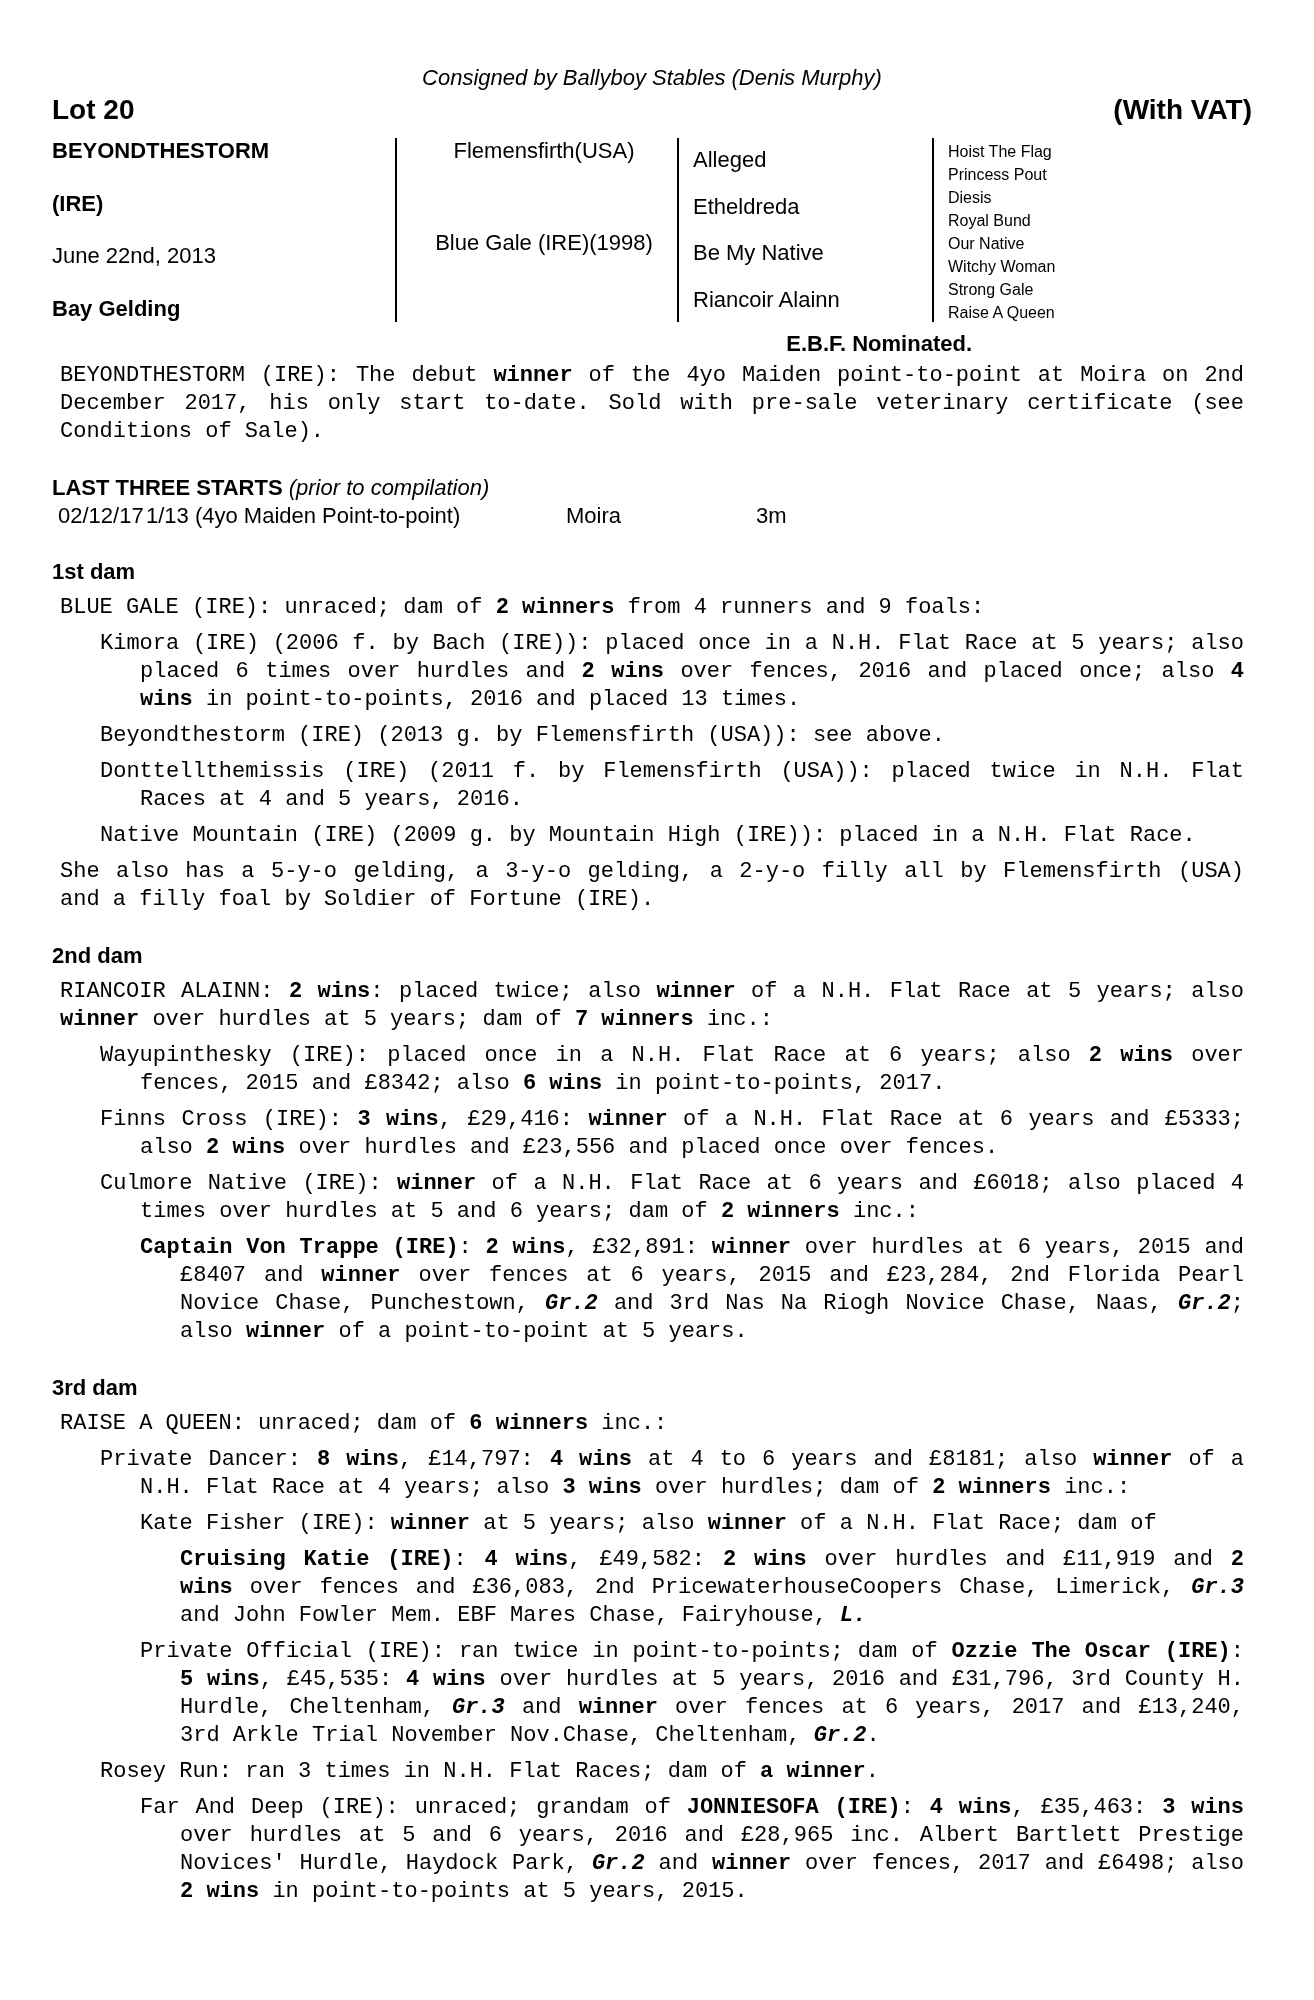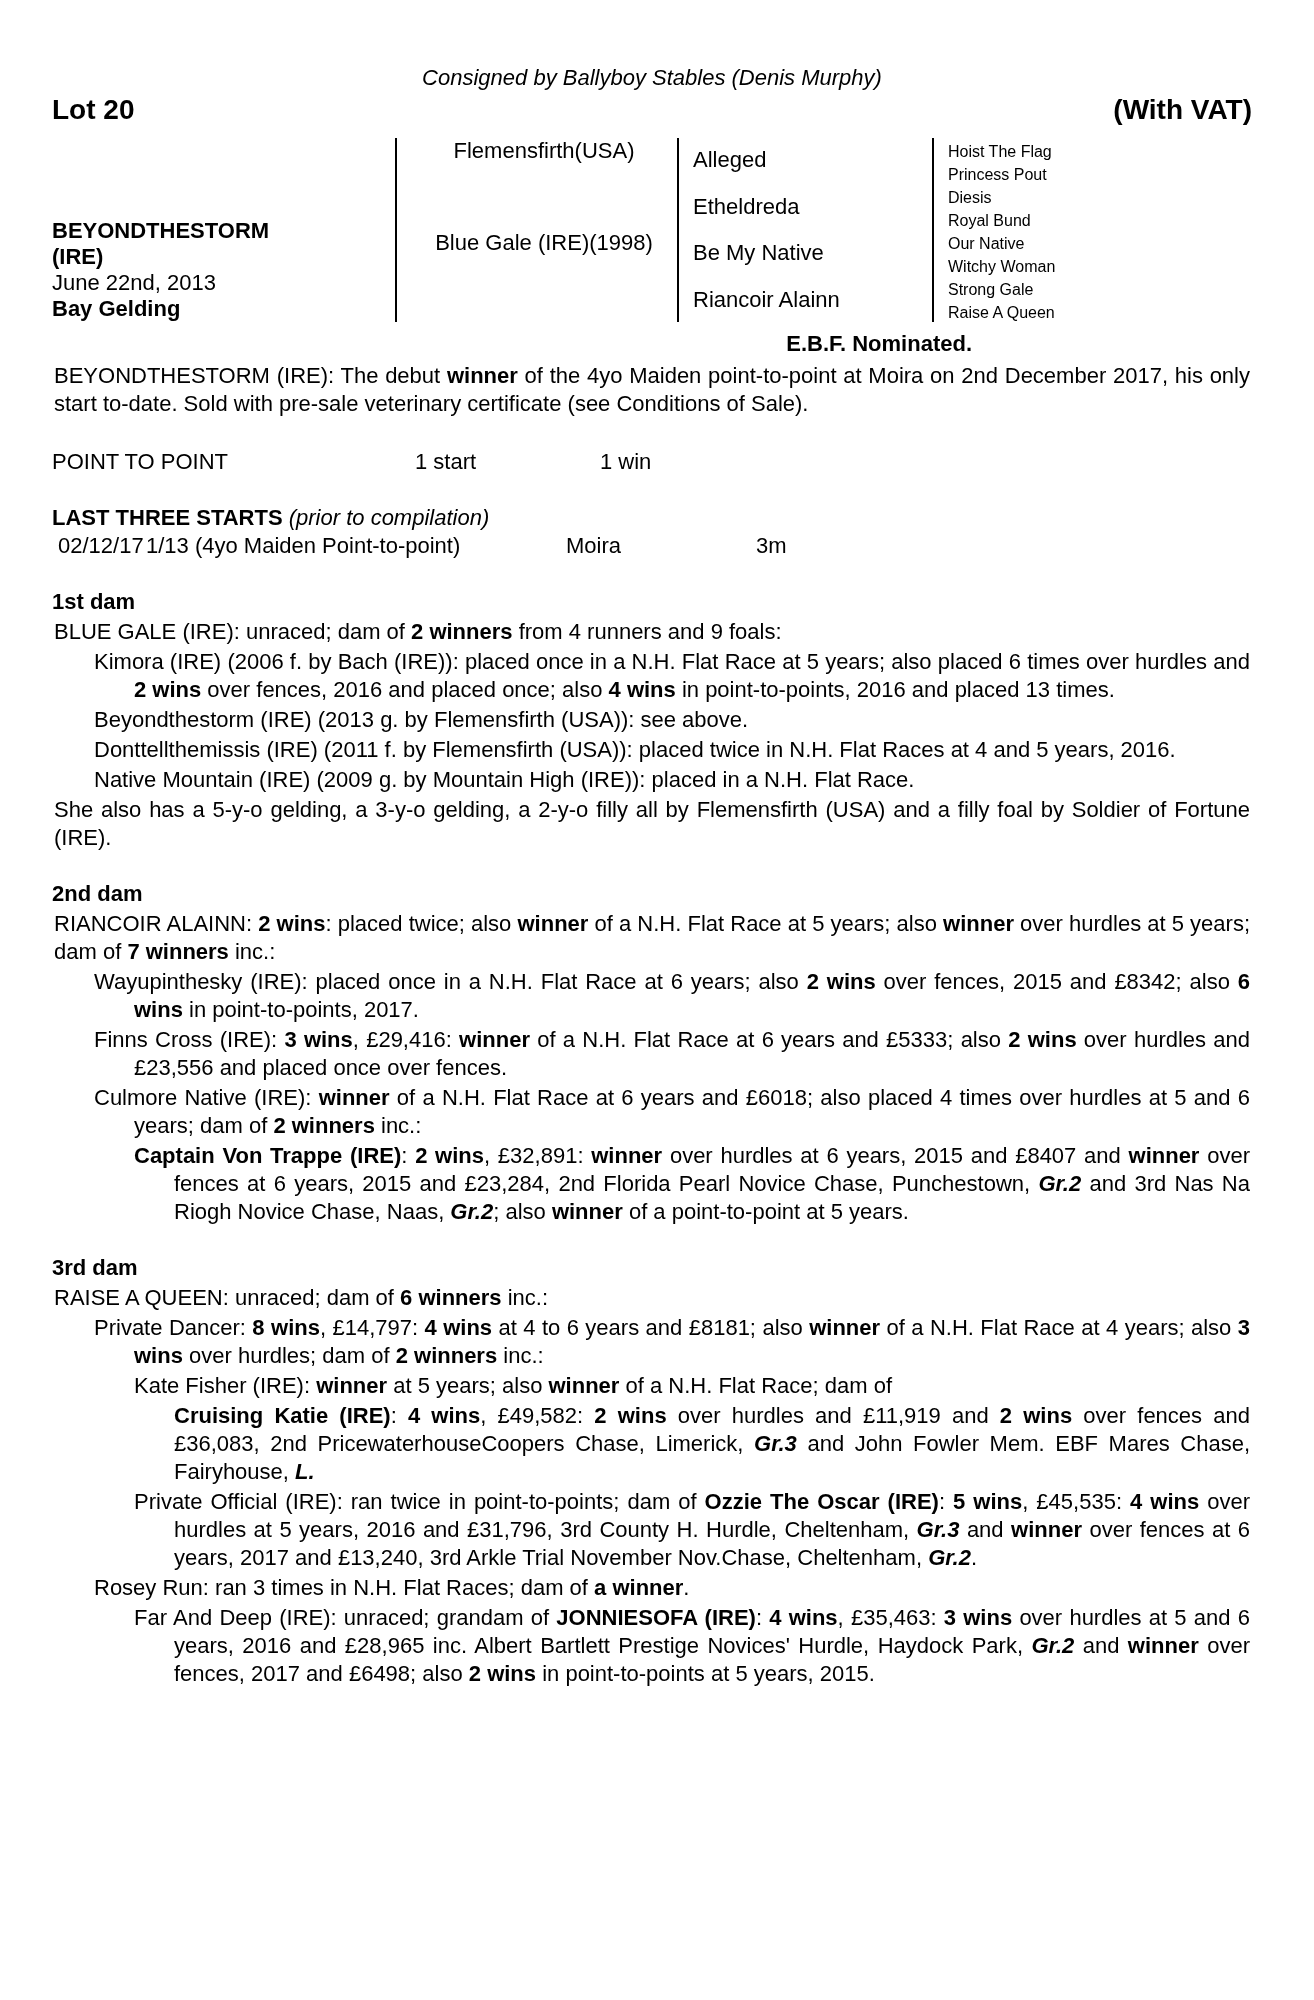--- a/index.html
+++ b/index.html
@@ -15,32 +15,32 @@
   .page { padding: 64px 57px 0 52px; width: 1200px; }
 
   .consignor { text-align: center; font-style: italic; }
 
   .lot-row { display: flex; justify-content: space-between; align-items: baseline; margin-top: 4px; }
   .lot-number { font-weight: bold; font-size: 28px; }
   .vat-note { font-weight: bold; font-size: 28px; }
 
   
   .pedigree { display: flex; margin-top: 14px; height: 184px; }
-  .ped-name { width: 343px; display: flex; flex-direction: column; justify-content: flex-end; line-height: 26px; box-sizing: border-box; }
+  .ped-name { width: 343px; display: flex; flex-direction: column; justify-content: space-between; line-height: 26px; box-sizing: border-box; }
   .ped-name .hname { font-weight: bold; }
   .ped-name .hdesc { font-weight: bold; }
   .ped-col { border-left: 2px solid #000; box-sizing: border-box; padding-left: 14px; display: flex; flex-direction: column; }
   .gen1 { width: 282px; }
   .gen1 .g1cell { flex: 1; display: flex; flex-direction: row; justify-content: center; line-height: 26px; }
   .gen2 { width: 255px; justify-content: space-between; padding-top: 8px; padding-bottom: 8px; }
   .gen3 { width: 320px; justify-content: space-between; padding-top: 2px; padding-bottom: 2px; line-height: 23px; font-size: 16px; }
 
   .ebf-note { width: 920px; text-align: right; font-weight: bold; margin-top: 8px; }
 
-  p { margin: 2px; }
+  p { margin: 8px; font-family: Liberation Mono, monospace; }
   .p-root { text-align: justify; }
   .p-l1 { padding-left: 80px; text-indent: -40px; text-align: justify; }
   .p-l2 { padding-left: 120px; text-indent: -40px; text-align: justify; }
   .p-l3 { padding-left: 120px; text-indent: 0; text-align: justify; }
   .b { font-weight: bold; }
   .i { font-style: italic; }
 
   .desc { margin-top: 4px; text-align: justify; }
 
   .ptp-row { display: flex; margin-top: 30px; }
@@ -99,25 +99,20 @@
       <div>Witchy Woman</div>
       <div>Strong Gale</div>
       <div>Raise A Queen</div>
     </div>
   </div>
 
   <div class="ebf-note">E.B.F. Nominated.</div>
 
   <p class="desc"><span>BEYONDTHESTORM (IRE): The debut </span><span class="b">winner</span><span> of the 4yo Maiden point-to-point at Moira on 2nd December 2017, his only start to-date. Sold with pre-sale veterinary certificate (see Conditions of Sale).</span></p>
 
-  <div class="ptp-row">
-    <span class="ptp-label">POINT TO POINT</span>
-    <span class="ptp-starts">1 start</span>
-    <span class="ptp-wins">1 win</span>
-  </div>
 
   <div class="lts-heading"><span class="b">LAST THREE STARTS</span><span> </span><span class="i">(prior to compilation)</span></div>
   <div class="lts-row">
     <span class="lts-date">02/12/17</span>
     <span class="lts-result">1/13 (4yo Maiden Point-to-point)</span>
     <span class="lts-course">Moira</span>
     <span class="lts-dist">3m</span>
   </div>
 
   <div>

